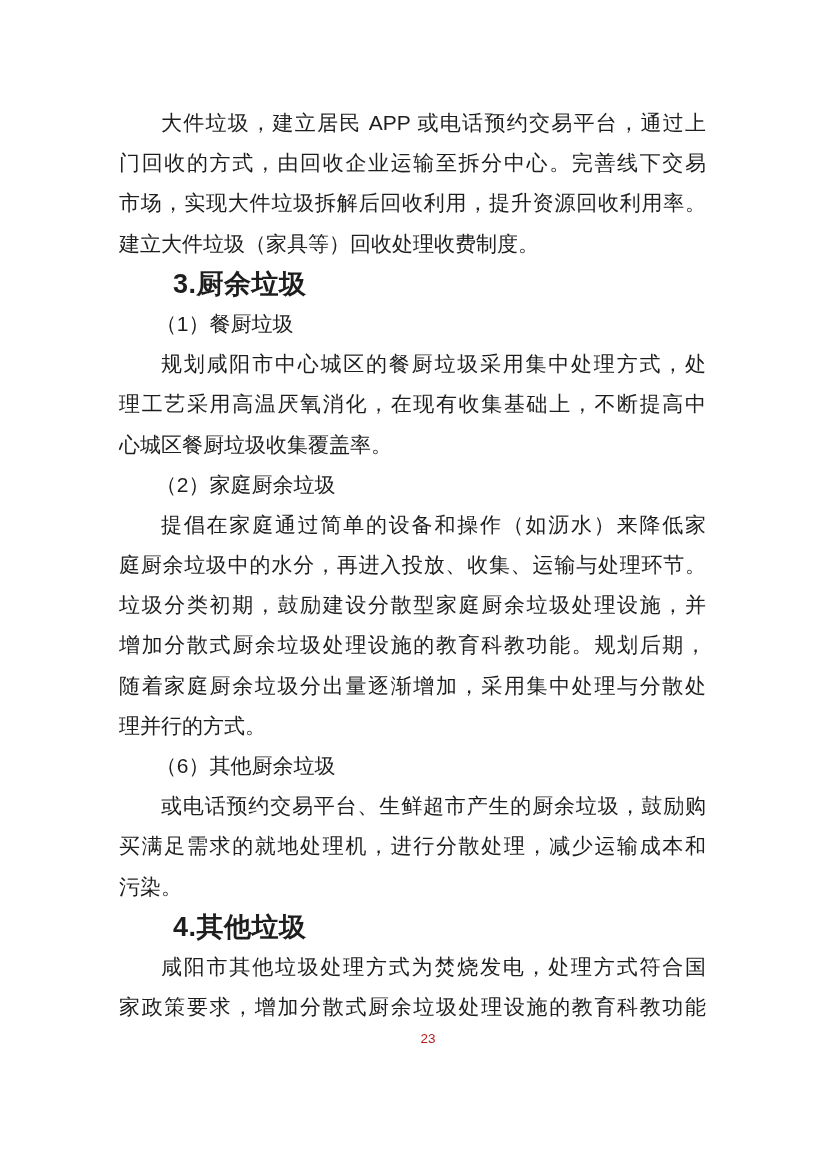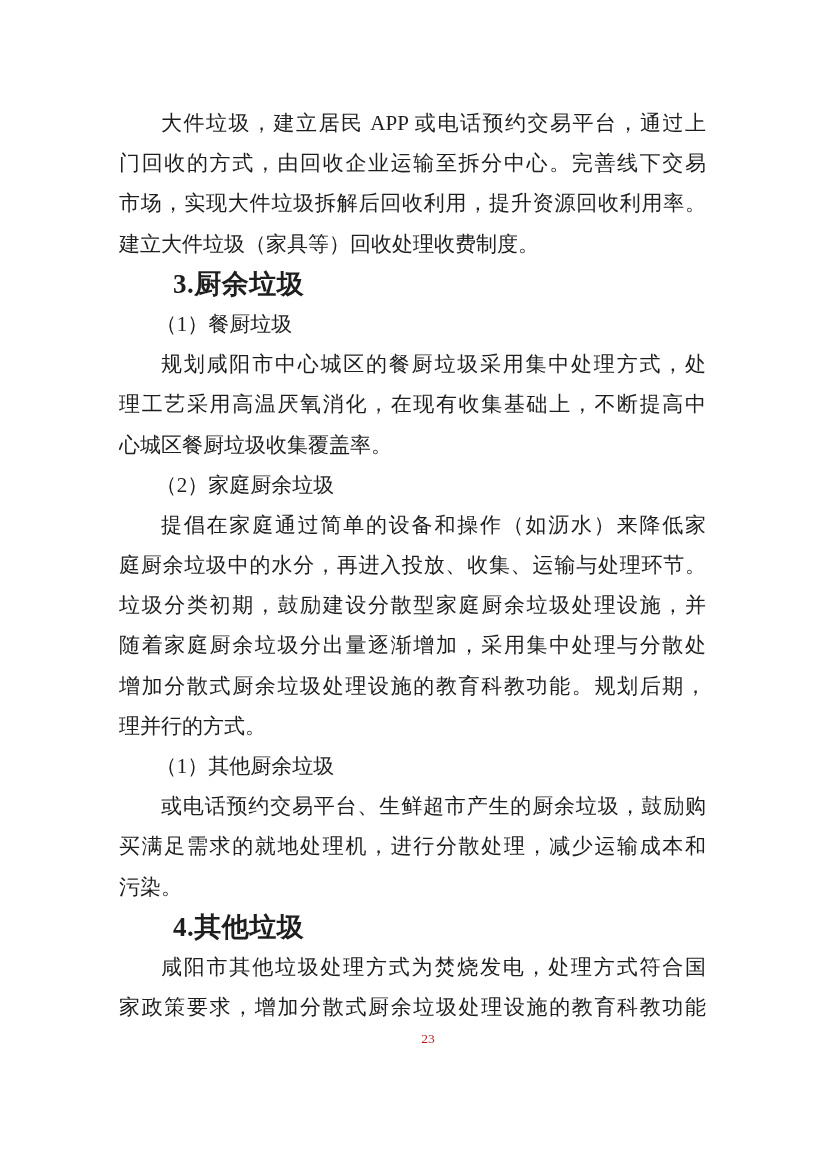--- a/index.html
+++ b/index.html
@@ -6,21 +6,21 @@
     margin: 0;
     padding: 0;
     background: #ffffff;
   }
   .page {
     position: relative;
     width: 754px;
     height: 1169px;
     background: #ffffff;
     overflow: hidden;
-    font-family: Liberation Serif, serif;
+    font-family: Liberation Sans, sans-serif;
     color: #1e1e1e;
   }
   .content {
     position: absolute;
     left: 119px;
     top: 103px;
     width: 587px;
     font-size: 21px;
   }
   .line {
@@ -70,24 +70,24 @@
       <div class="line">建立大件垃圾（家具等）回收处理收费制度。</div>
       <div class="heading">3.厨余垃圾</div>
       <div class="subheading">（1）餐厨垃圾</div>
       <div class="line first fill">规划咸阳市中心城区的餐厨垃圾采用集中处理方式，处</div>
       <div class="line fill">理工艺采用高温厌氧消化，在现有收集基础上，不断提高中</div>
       <div class="line">心城区餐厨垃圾收集覆盖率。</div>
       <div class="subheading">（2）家庭厨余垃圾</div>
       <div class="line first fill">提倡在家庭通过简单的设备和操作（如沥水）来降低家</div>
       <div class="line fill">庭厨余垃圾中的水分，再进入投放、收集、运输与处理环节。</div>
       <div class="line fill">垃圾分类初期，鼓励建设分散型家庭厨余垃圾处理设施，并</div>
+      <div class="line fill">增加分散式厨余垃圾处理设施的教育科教功能。规划后期，</div>
       <div class="line fill">随着家庭厨余垃圾分出量逐渐增加，采用集中处理与分散处</div>
-      <div class="line fill">增加分散式厨余垃圾处理设施的教育科教功能。规划后期，</div>
       <div class="line">理并行的方式。</div>
-      <div class="subheading">（1）其他厨余垃圾</div>
+      <div class="subheading">（6）其他厨余垃圾</div>
       <div class="line first fill">或电话预约交易平台、生鲜超市产生的厨余垃圾，鼓励购</div>
       <div class="line fill">买满足需求的就地处理机，进行分散处理，减少运输成本和</div>
       <div class="line">污染。</div>
       <div class="heading">4.其他垃圾</div>
       <div class="line first fill">咸阳市其他垃圾处理方式为焚烧发电，处理方式符合国</div>
       <div class="line fill">家政策要求，增加分散式厨余垃圾处理设施的教育科教功能</div>
     </div>
   <div class="footer">23</div>
 </div>
 

